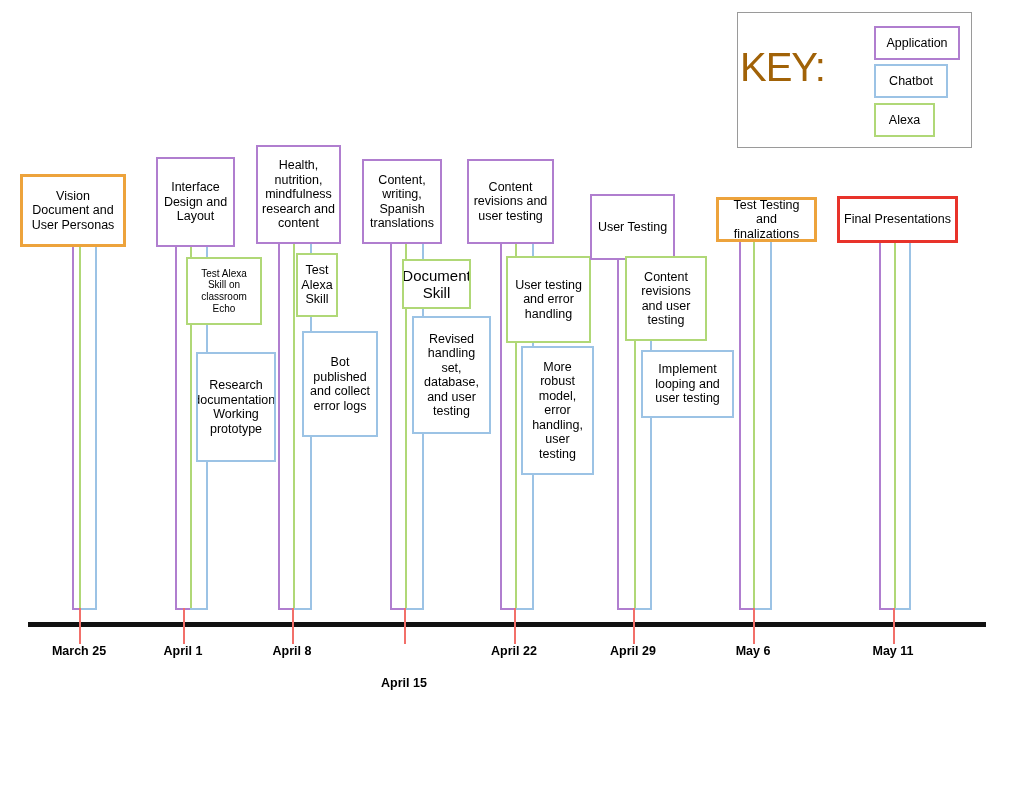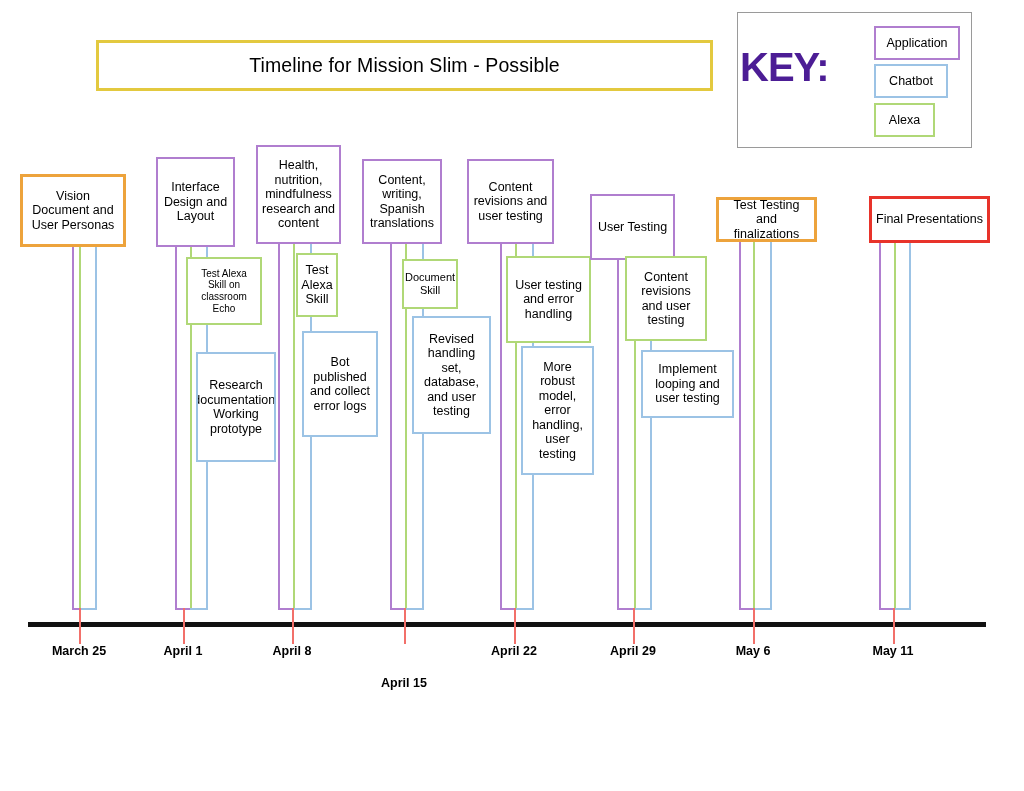--- a/index.html
+++ b/index.html
@@ -34,21 +34,21 @@
     letter-spacing:0.1px;
   }
 
   
   #key-panel{
     position:absolute;left:737px;top:12px;width:235px;height:136px;
     box-sizing:border-box;border:1px solid #9a9a9a;background:#fff;
   }
   #key-label{
     position:absolute;left:740px;top:45px;width:110px;
-    font-size:40px;font-weight:bold;color:#4c1d95;letter-spacing:-1px;
+    font-size:40px;font-weight:normal;color:#a16207;letter-spacing:-1px;
   }
   .key-item{
     position:absolute;box-sizing:border-box;background:#fff;
     display:flex;align-items:center;justify-content:center;
     font-size:12.5px;color:#000;
   }
   #key-application{left:874px;top:26px;width:86px;height:34px;border:2px solid #b07ecf;}
   #key-chatbot{left:874px;top:64px;width:74px;height:34px;border:2px solid #9cc3e5;}
   #key-alexa{left:874px;top:103px;width:61px;height:34px;border:2px solid #b0d877;}
 
@@ -67,32 +67,31 @@
 
   
   .vline{position:absolute;width:2px;}
   .hline{position:absolute;height:2px;}
 
   
   .c-app{border:2px solid #b07ecf;}
   .c-bot{border:2px solid #9cc3e5;}
   .c-alexa{border:2px solid #b0d877;}
   .c-doc{border:3px solid #eda33c;}
-  .c-final{border:3px solid #e8332a;margin-left:32px;}
+  .c-final{border:3px solid #e8332a;}
 
   .s-app{background:#b07ecf;}
   .s-bot{background:#9cc3e5;}
   .s-alexa{background:#b0d877;}
 </style>
 </head>
 <body>
 
 <div id="stage">
 
-  <div class="abox" id="title-box">Timeline for Mission Slim - Possible</div>
 
   <div id="key-panel"></div>
   <div id="key-label">KEY:</div>
   <div class="key-item" id="key-application">Application</div>
   <div class="key-item" id="key-chatbot">Chatbot</div>
   <div class="key-item" id="key-alexa">Alexa</div>
 
   <div id="axis"></div>
 
   <div id="connectors">
@@ -147,21 +146,21 @@
     </div>
   <div id="boxes">
       <div class="abox c-doc" style="left: 20px; top: 174px; width: 106px; height: 73px; font-size: 12.5px; padding: 2px 4px;">Vision Document and User Personas</div>
       <div class="abox c-app" style="left: 156px; top: 157px; width: 79px; height: 90px; font-size: 12.5px; padding: 2px 4px;">Interface Design and Layout</div>
       <div class="abox c-alexa" style="left: 186px; top: 257px; width: 76px; height: 68px; font-size: 10px; padding: 2px 3px;">Test Alexa Skill on classroom Echo</div>
       <div class="abox c-bot" style="left: 196px; top: 352px; width: 80px; height: 110px; font-size: 12.5px; padding: 2px 3px;">Research documentation/ Working prototype</div>
       <div class="abox c-app" style="left: 256px; top: 145px; width: 85px; height: 99px; font-size: 12.5px; padding: 2px 4px;">Health, nutrition, mindfulness research and content</div>
       <div class="abox c-alexa" style="left: 296px; top: 253px; width: 42px; height: 64px; font-size: 12.5px; padding: 2px 3px;">Test Alexa Skill</div>
       <div class="abox c-bot" style="left: 302px; top: 331px; width: 76px; height: 106px; font-size: 12.5px; padding: 2px 3px;">Bot published and collect error logs</div>
       <div class="abox c-app" style="left: 362px; top: 159px; width: 80px; height: 85px; font-size: 12.5px; padding: 2px 4px;">Content, writing, Spanish translations</div>
-      <div class="abox c-alexa" style="left: 402px; top: 259px; width: 56px; height: 50px; font-size: 11px; padding: 2px 3px;">Document Skill</div>
+      <div class="abox c-alexa" style="left: 402px; top: 259px; width: 69px; height: 50px; font-size: 15px; padding: 2px 3px;">Document Skill</div>
       <div class="abox c-bot" style="left: 412px; top: 316px; width: 79px; height: 118px; font-size: 12.5px; padding: 2px 3px;">Revised handling set, database, and user testing</div>
       <div class="abox c-app" style="left: 467px; top: 159px; width: 87px; height: 85px; font-size: 12.5px; padding: 2px 4px;">Content revisions and user testing</div>
       <div class="abox c-alexa" style="left: 506px; top: 256px; width: 85px; height: 87px; font-size: 12.5px; padding: 2px 3px;">User testing and error handling</div>
       <div class="abox c-bot" style="left: 521px; top: 346px; width: 73px; height: 129px; font-size: 12.5px; padding: 2px 3px;">More robust model, error handling, user testing</div>
       <div class="abox c-app" style="left: 590px; top: 194px; width: 85px; height: 66px; font-size: 12.5px; padding: 2px 4px;">User Testing</div>
       <div class="abox c-alexa" style="left: 625px; top: 256px; width: 82px; height: 85px; font-size: 12.5px; padding: 2px 3px;">Content revisions and user testing</div>
       <div class="abox c-bot" style="left: 641px; top: 350px; width: 93px; height: 68px; font-size: 12.5px; padding: 2px 3px;">Implement looping and user testing</div>
       <div class="abox c-doc" style="left: 716px; top: 197px; width: 101px; height: 45px; font-size: 12.5px; padding: 2px 4px;">Test Testing and finalizations</div>
       <div class="abox c-final" style="left: 837px; top: 196px; width: 121px; height: 47px; font-size: 12.5px; padding: 2px 4px;">Final Presentations</div>
     </div>

